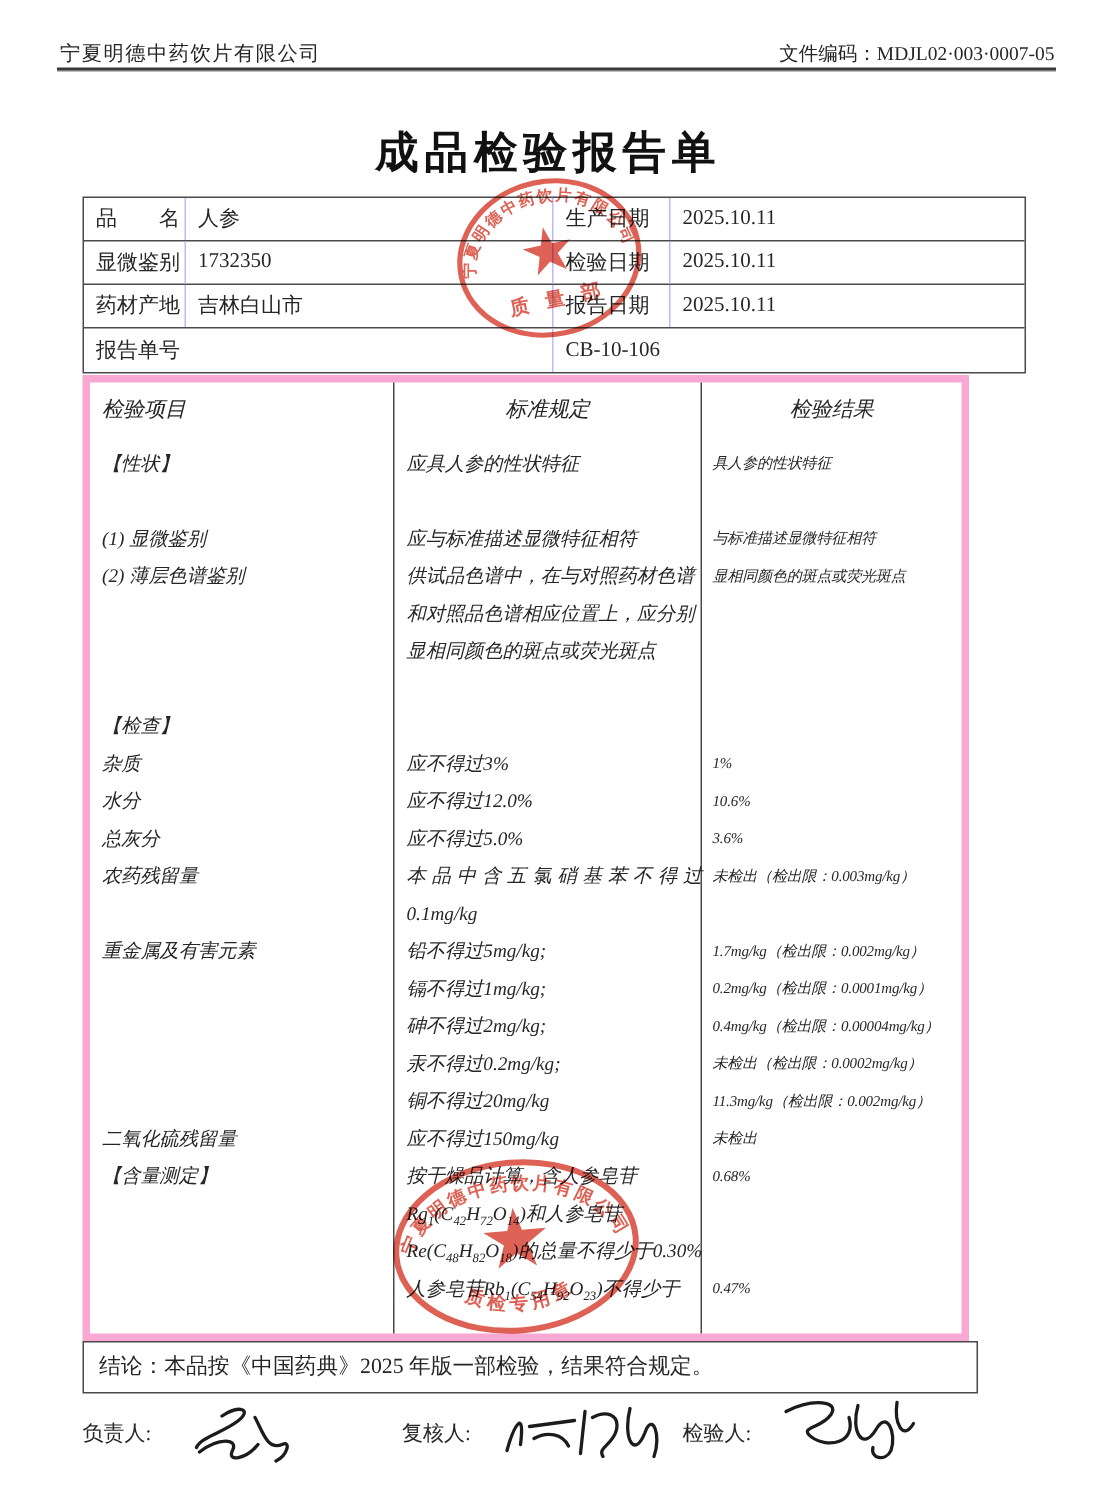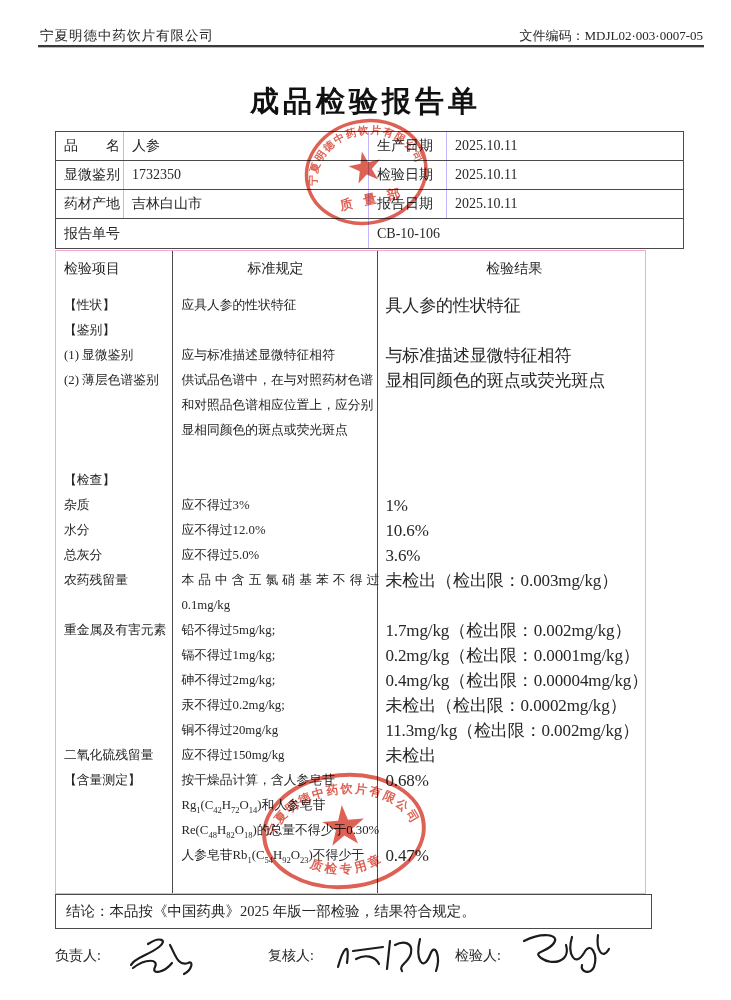--- a/index.html
+++ b/index.html
@@ -24,30 +24,30 @@
                 border:1px solid #4a4a4a; font-size:14px; }
   .irow  { display:flex; height:29px; border-bottom:1px solid #4a4a4a; }
   .irow.last { border-bottom:none; }
   .icell { display:flex; align-items:center; padding-left:8px;
            border-right:1px solid #c4b5fd; white-space:nowrap; }
   .icell.noborder { border-right:none; }
   .w1 { width:68px; } .w2 { width:245px; } .w3 { width:78px; } .w4 { flex:1; }
   .wA { width:313px; } .wB { flex:1; }
   
   .main-table { position:absolute; left:55px; top:250px; width:591px; height:644px;
-                border:1px solid #f9a8d4; display:flex; }
+                border:5px solid #f9a8d4; display:flex;font-style:italic; }
   .mcol { border-right:1px solid #4a4a4a; overflow:visible; }
   .mcol.lastcol { border-right:none; flex:1; }
   .c1 { width:203px; } .c2 { width:205px; }
   .mhead { height:42px; padding-top:9px; font-size:14px; text-align:center; }
   .mhead.h-left { text-align:left; padding-left:8px; }
   .mgrid { display:grid; grid-template-columns:1fr; grid-auto-rows:25px; }
   .ln { line-height:25px; white-space:nowrap; font-size:12.8px;
         padding-left:8px; padding-right:6px; }
-  .c3 .ln { font-size:17px; letter-spacing:-0.1px; padding-left:7px; padding-right:2px; }
+  .c3 .ln { font-size:10px; letter-spacing:-0.1px; padding-left:7px; padding-right:2px; }
   .ln.just { text-align:justify; text-align-last:justify; }
   sub { font-size:8.5px; line-height:0; }
   
   .conclusion { position:absolute; left:55px; top:894px; width:597px; height:35px;
                 border:1px solid #4a4a4a; line-height:33px; padding-left:10px;
                 font-size:14.5px; white-space:nowrap; }
   
   .sig-label { position:absolute; font-size:14px; }
   .lab1 { left:55px;  top:947px; }
   .lab2 { left:268px; top:947px; }
@@ -98,21 +98,20 @@
     <div class="icell wA">报告单号</div>
     <div class="icell wB noborder">CB-10-106</div>
   </div>
 </div>
 
 <div class="main-table">
   <div class="mcol c1">
     <div class="mhead h-left">检验项目</div>
     <div class="mgrid">
       <div class="ln" style="grid-row:1">【性状】</div>
-      <div class="ln" style="grid-row:2">【鉴别】</div>
       <div class="ln" style="grid-row:3">(1) 显微鉴别</div>
       <div class="ln" style="grid-row:4">(2) 薄层色谱鉴别</div>
       <div class="ln" style="grid-row:8">【检查】</div>
       <div class="ln" style="grid-row:9">杂质</div>
       <div class="ln" style="grid-row:10">水分</div>
       <div class="ln" style="grid-row:11">总灰分</div>
       <div class="ln" style="grid-row:12">农药残留量</div>
       <div class="ln" style="grid-row:14">重金属及有害元素</div>
       <div class="ln" style="grid-row:19">二氧化硫残留量</div>
       <div class="ln" style="grid-row:20">【含量测定】</div>

